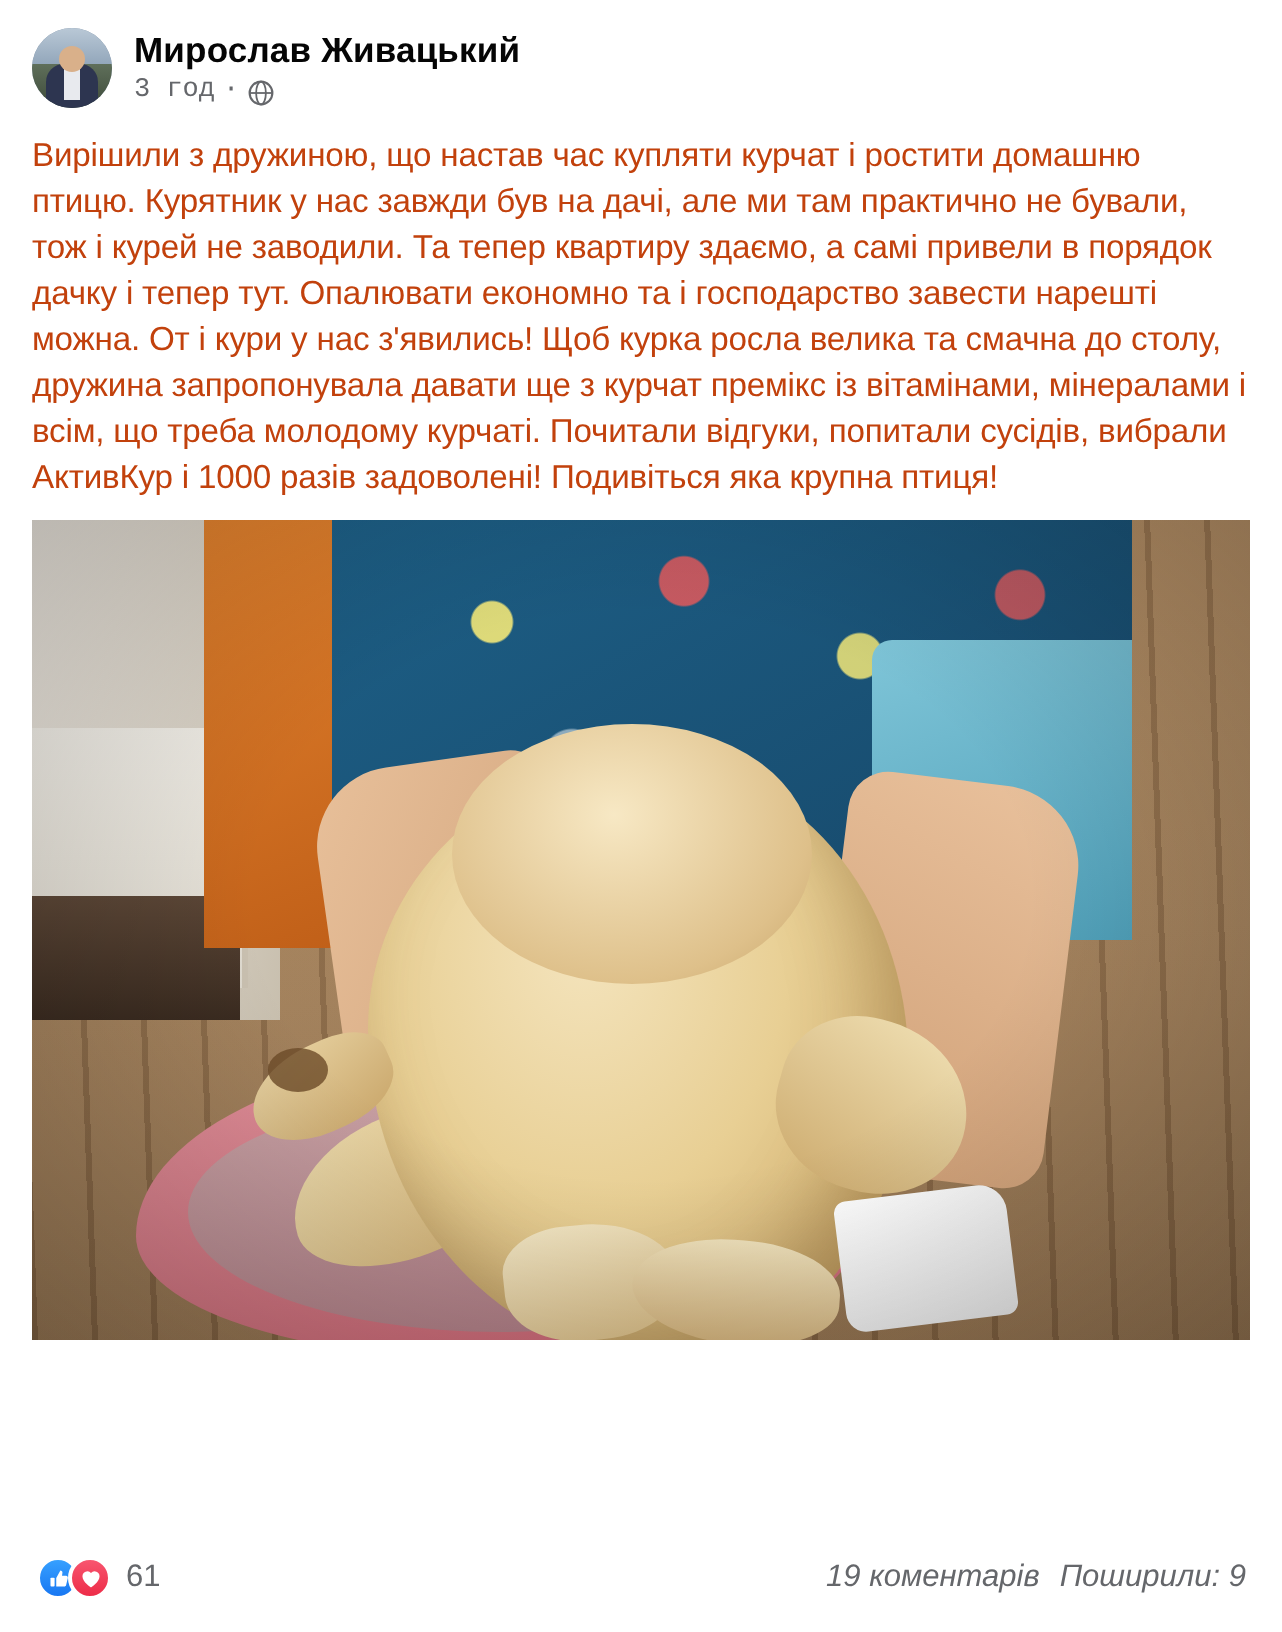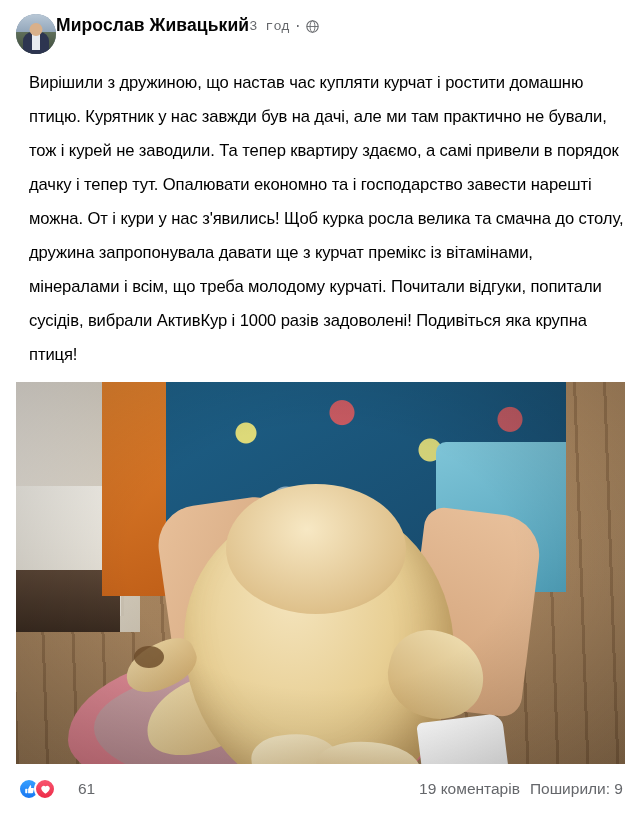--- a/index.html
+++ b/index.html
@@ -58,22 +58,23 @@
     border-radius: 9px 9px 3px 3px;
     background: #2d3550;
   }
   .avatar .av-shirt {
     position: absolute; left: 50%; top: 50%;
     transform: translateX(-50%);
     width: 8px; height: 16px;
     background: #e8eaee;
   }
   .header-text {
-    display: flex;
-    flex-direction: row;
+    margin-left: 11px;
+    display: flex;
+    flex-direction: column;
     justify-content: center;
     padding-top: 1px;
   }
   .author-name {
     font-size: 17.5px;
     font-weight: bold;
     color: #050505;
     line-height: 20px;
     letter-spacing: 0.1px;
   }
@@ -86,25 +87,24 @@
     color: #65676b;
     line-height: 16px;
     font-family: Liberation Mono, monospace;
   }
   .meta-sep { color: #65676b; font-size: 13.5px; }
   .globe-icon { display: inline-flex; align-items: center; }
   
   .post-text {
     padding: 6px 16px 10px 16px;
     font-size: 16.6px;
-    line-height: 34px;
-    color: #000000;
+    line-height: 23px;
+    color: #c2410c;
     letter-spacing: -0.1px;
     white-space: pre-wrap;
-    margin-left: 13px;
   }
   
   .post-image {
     position: relative;
     width: 609px;
     height: 410px;
     margin: 0 16px;
     overflow: hidden;
     background: #caa77a;
   }
@@ -234,21 +234,21 @@
   .post-footer {
     margin-top: auto;
     padding: 14px 18px 16px 18px;
     display: flex;
     align-items: center;
     justify-content: space-between;
   }
   .reactions {
     display: flex;
     align-items: center;
-    gap: 22px;
+    gap: 7px;
     justify-content: flex-end;
   }
   .reaction-icons { display: flex; align-items: center; }
   .r-badge {
     width: 22px; height: 22px;
     border-radius: 50%;
     display: flex; align-items: center; justify-content: center;
     border: 2px solid #ffffff;
     font-size: 11px;
     color: #fff;
@@ -258,20 +258,21 @@
   .reaction-count {
     font-size: 15.5px;
     color: #65676b;
   }
   .footer-right {
     display: flex;
     align-items: flex-end;
     gap: 10px;
     font-size: 15.5px;
     color: #65676b;
+    font-style: italic;
   }
 </style>
 </head>
 <body>
 
 <div class="post-card">
 
   <div class="post-header">
     <div class="avatar">
       <div class="av-sky"></div>

